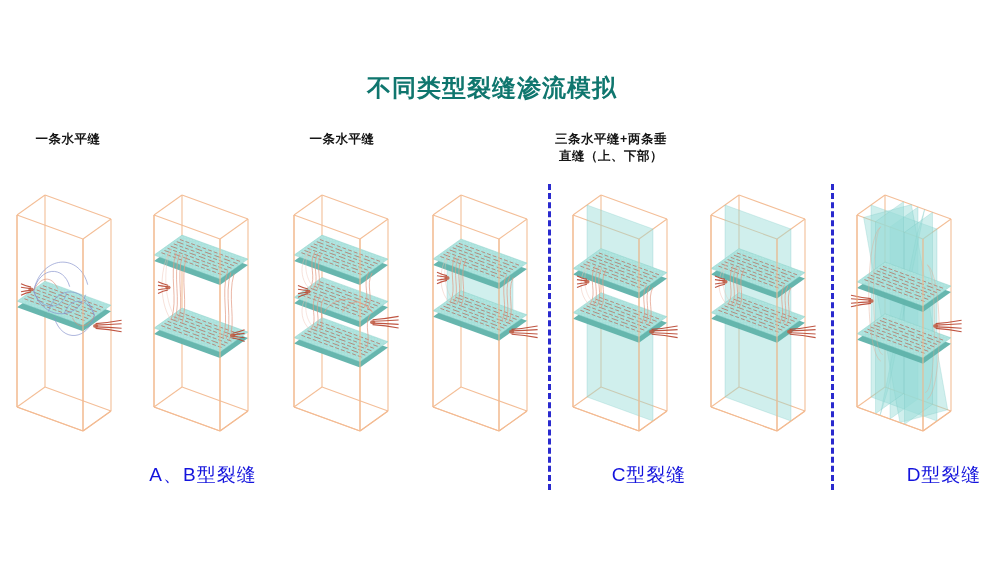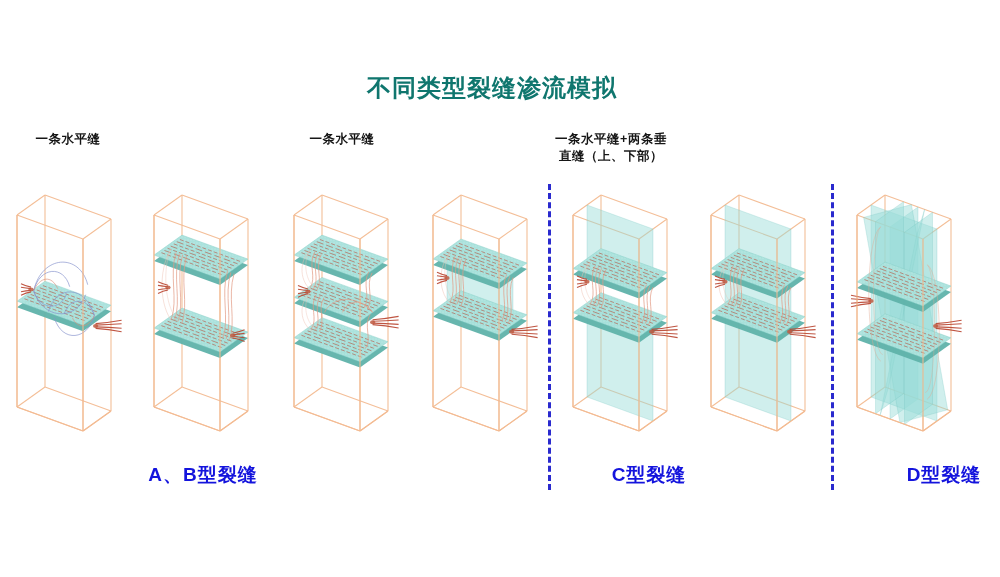--- a/index.html
+++ b/index.html
@@ -6,32 +6,32 @@
   #stage{position:relative;width:1000px;height:577px;background:#ffffff;overflow:hidden;
          font-family:"Liberation Sans",sans-serif;}
   .title{position:absolute;top:72px;left:492px;transform:translateX(-50%);
          font-size:24px;font-weight:bold;color:#0f766e;white-space:nowrap;letter-spacing:1px;}
   .col-label{position:absolute;top:131px;width:170px;transform:translateX(-50%);
          text-align:center;font-size:12.5px;font-weight:bold;color:#161616;
          line-height:1.38;white-space:pre-line;letter-spacing:0.5px;}
   .fig{position:absolute;top:185px;width:130px;height:250px;}
   .sep{position:absolute;top:184px;height:306px;width:0;border-left:3px dashed #2a2ace;}
   .group-label{position:absolute;top:462px;transform:translateX(-50%);
-         font-size:19px;font-weight:bold;color:#1414dd;white-space:nowrap;letter-spacing:1px;}
+         font-size:19px;font-weight:normal;color:#1414dd;white-space:nowrap;letter-spacing:1px;}
 </style>
 </head>
 <body>
 
 <div id="stage">
 
   <div class="title">不同类型裂缝渗流模拟</div>
 
   <div class="col-label" style="left:68px">一条水平缝</div>
   <div class="col-label" style="left:342px">一条水平缝</div>
-  <div class="col-label" style="left:611px">一条水平缝+两条垂
+  <div class="col-label" style="left:611px">三条水平缝+两条垂
 直缝（上、下部）</div>
 
   <svg id="fig0" class="fig" style="left:5px" viewBox="0 0 130 250">
       <defs>
         <pattern id="stip0" width="3" height="3" patternUnits="userSpaceOnUse">
           <circle cx="1" cy="1" r="0.45" fill="#ffffff" opacity="0.75"></circle>
         </pattern>
       </defs>
       <line x1="12" y1="222" x2="78" y2="246" stroke="#f3bb92" stroke-width="1.1" opacity="0.95"></line>
       <line x1="78" y1="246" x2="106" y2="226" stroke="#f3bb92" stroke-width="1.1" opacity="0.95"></line>

